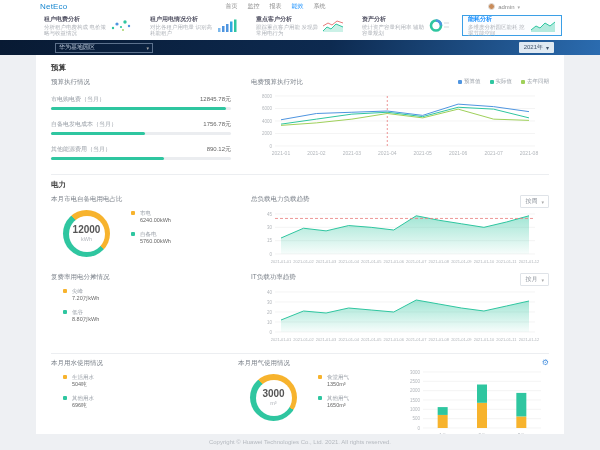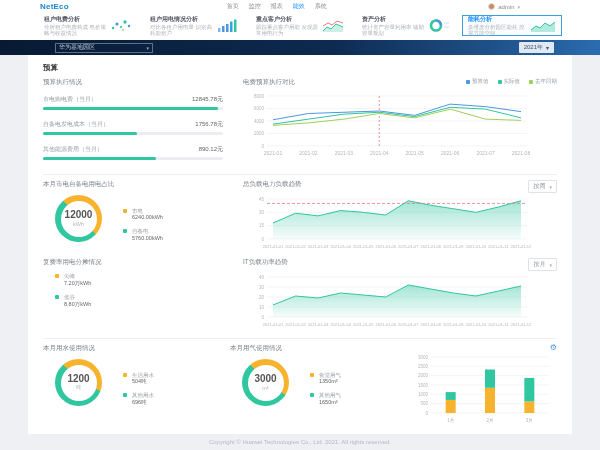--- a/index.html
+++ b/index.html
@@ -1,58 +1,58 @@
 <!DOCTYPE html>
 <html><head>
 <meta charset="utf-8">
 <style>
 *{margin:0;padding:0;box-sizing:border-box}
 html,body{width:600px;height:450px;overflow:hidden}
 body{font-family:"Liberation Sans","DejaVu Sans",sans-serif;background:#eef0f3}
 .screen{width:600px;height:450px;display:flex;flex-direction:column;background:#eef0f3}
 
 .topbar{height:13px;background:#fff;display:flex;align-items:center;padding:0 38px 0 40px;flex:0 0 auto}
-.logo{color:#1887d0;font-weight:bold;font-size:8px;letter-spacing:.2px;cursor:pointer}
+.logo{color:#1887d0;font-weight:normal;font-size:8px;letter-spacing:.2px;cursor:pointer}
 .menu{display:flex;gap:10px;margin-left:158px;font-size:6px;color:#888}
 .menu span{cursor:pointer;white-space:nowrap}
 .menu .active{color:#1890ff}
 .user{margin-left:auto;margin-right:42px;display:flex;align-items:center;gap:3px;font-size:6px;color:#888;cursor:pointer}
 .avatar{width:7px;height:7px;border-radius:50%;background:#c98c5a;border:.5px solid #e0e0e0}
 .chev{font-size:5px;color:#aaa}
 
 .cards{height:27px;background:#fff;display:flex;gap:6px;padding:2px 38px 4px;flex:0 0 auto}
 .card{flex:1;display:flex;align-items:center;justify-content:space-between;padding:2px 5px;border:1px solid transparent;background:#fff;cursor:pointer;min-width:0}
 .card.selected{border-color:#3b9fe6;background:#fbfdff}
 .ct{min-width:0}
 .card-title{font-size:6px;font-weight:bold;color:#556;white-space:nowrap;overflow:hidden}
 .card.selected .card-title{color:#1890ff}
 .card-desc{font-size:5.5px;color:#b0b4ba;line-height:1.18;overflow:hidden}
 .mini{flex:0 0 auto;margin-left:3px}
 
 .toolbar{height:15px;background:linear-gradient(100deg,#081a33 0%,#0d2a50 55%,#2b6cb0 100%);display:flex;align-items:center;padding:0 46px 0 55px;flex:0 0 auto}
 .site-select{display:flex;justify-content:space-between;align-items:center;width:98px;height:10px;border:1px solid rgba(160,180,205,.55);color:#c5d2e2;font-size:6px;padding:0 3px;cursor:pointer}
 .year-select{margin-left:auto;display:flex;align-items:center;gap:3px;background:rgba(232,239,246,.96);color:#41546b;font-size:6px;padding:1px 5px;border-radius:1px;cursor:pointer}
 
-.content{flex:1;margin:0 28px;background:#fff;padding:6px 15px 2px;overflow:hidden}
+.content{flex:1;margin:0 36px;background:#fff;padding:6px 15px 2px;overflow:hidden}
 .sec-title{font-size:7.5px;font-weight:bold;color:#444;margin:2px 0 5px}
 .row{display:flex;gap:20px;margin-bottom:2px}
 .col-left{width:180px;flex:0 0 auto}
 .col-right{flex:1;min-width:0}
 .panel-title{font-size:6.5px;color:#7a8089;margin-bottom:3px;white-space:nowrap}
 .panel-head{display:flex;align-items:flex-start;justify-content:space-between;margin-bottom:1px}
 .legend{display:flex;gap:9px;font-size:5.5px;color:#9aa0a8;align-items:center}
 .litem{display:flex;align-items:center;white-space:nowrap}
 .dot{width:4px;height:4px;border-radius:1px;display:inline-block;margin-right:2px;flex:0 0 auto}
 .prog-row{margin-bottom:10px}
 .prog-head{display:flex;justify-content:space-between;font-size:6px;color:#9aa0a8;margin-bottom:3px}
 .prog-val{color:#666}
 .pbar{height:3px;background:#ebedf0;border-radius:2px}
 .pfill{height:100%;background:#2fc6a0;border-radius:2px}
 .divider{border-top:1px solid #eceef1;margin:4px 0 5px}
-.donut-body{display:flex;align-items:flex-end;gap:21px;padding:3px 0 0 12px}
+.donut-body{display:flex;align-items:flex-start;gap:21px;padding:3px 0 0 12px}
 .donut{width:47px;height:47px;border-radius:50%;display:flex;align-items:center;justify-content:center;flex:0 0 auto}
 .hole{width:36px;height:36px;background:#fff;border-radius:50%;display:flex;flex-direction:column;align-items:center;justify-content:center}
 .dval{font-size:10px;font-weight:bold;color:#555;line-height:1.05}
 .dunit{font-size:5.5px;color:#b0b4ba}
 .dlegend{display:flex;flex-direction:column;gap:7px}
 .li{display:flex;gap:3px;align-items:flex-start;font-size:5.5px;line-height:1.25}
 .li .dot{margin-top:1px}
 .ln{color:#9aa0a8}
 .lv{color:#666}
 .sel{border:1px solid #dfe3e8;font-size:6px;color:#8a9099;padding:1px 4px;display:flex;gap:4px;align-items:center;border-radius:1px;cursor:pointer;white-space:nowrap}
@@ -237,20 +237,21 @@
               <polyline points="30,33.125 65.42857142857143,28.125 100.85714285714286,23.125000000000004 136.28571428571428,21.249999999999996 171.71428571428572,25.625 207.14285714285714,16.25 242.57142857142858,18.125 278,26.875" fill="none" stroke="#2fc6a0" stroke-width="1"></polyline>
               <polyline points="30,34.375 65.42857142857143,31.875 100.85714285714286,28.125 136.28571428571428,22.5 171.71428571428572,26.875 207.14285714285714,18.125 242.57142857142858,28.125 278,29.375000000000004" fill="none" stroke="#9fd05a" stroke-width="1"></polyline>
             </svg>
         </div>
       </div>
     </section>
 
     <div class="divider"></div>
 
     <section>
+      <div class="sec-title">电力</div>
       <div class="row">
         <div class="col-left">
           <div class="panel-title">本月市电自备电用电占比</div>
           <div class="donut-body">
             <div class="donut" style="background: conic-gradient(from -40deg, rgb(247, 179, 45) 0deg, rgb(247, 179, 45) 48%, rgb(47, 198, 160) 48%, rgb(47, 198, 160) 100%);">
               <div class="hole">
                 <span class="dval">12000</span>
                 <span class="dunit">kWh</span>
               </div>
             </div>
@@ -379,26 +380,20 @@
       </div>
     </section>
 
     <div class="divider"></div>
 
     <section>
       <div class="other-row">
         <div class="opanel">
           <div class="panel-title">本月用水使用情况</div>
           <div class="donut-body">
-            <div class="donut" style="background: conic-gradient(from -40deg, rgb(247, 179, 45) 0deg, rgb(247, 179, 45) 42%, rgb(47, 198, 160) 42%, rgb(47, 198, 160) 100%);">
-              <div class="hole">
-                <span class="dval">1200</span>
-                <span class="dunit">吨</span>
-              </div>
-            </div>
             <div class="dlegend">
               <div class="li">
                   <span class="dot" style="background: rgb(247, 179, 45);"></span>
                   <div>
                     <div class="ln">生活用水</div>
                     <div class="lv">504吨</div>
                   </div>
                 </div>
               <div class="li">
                   <span class="dot" style="background: rgb(47, 198, 160);"></span>

